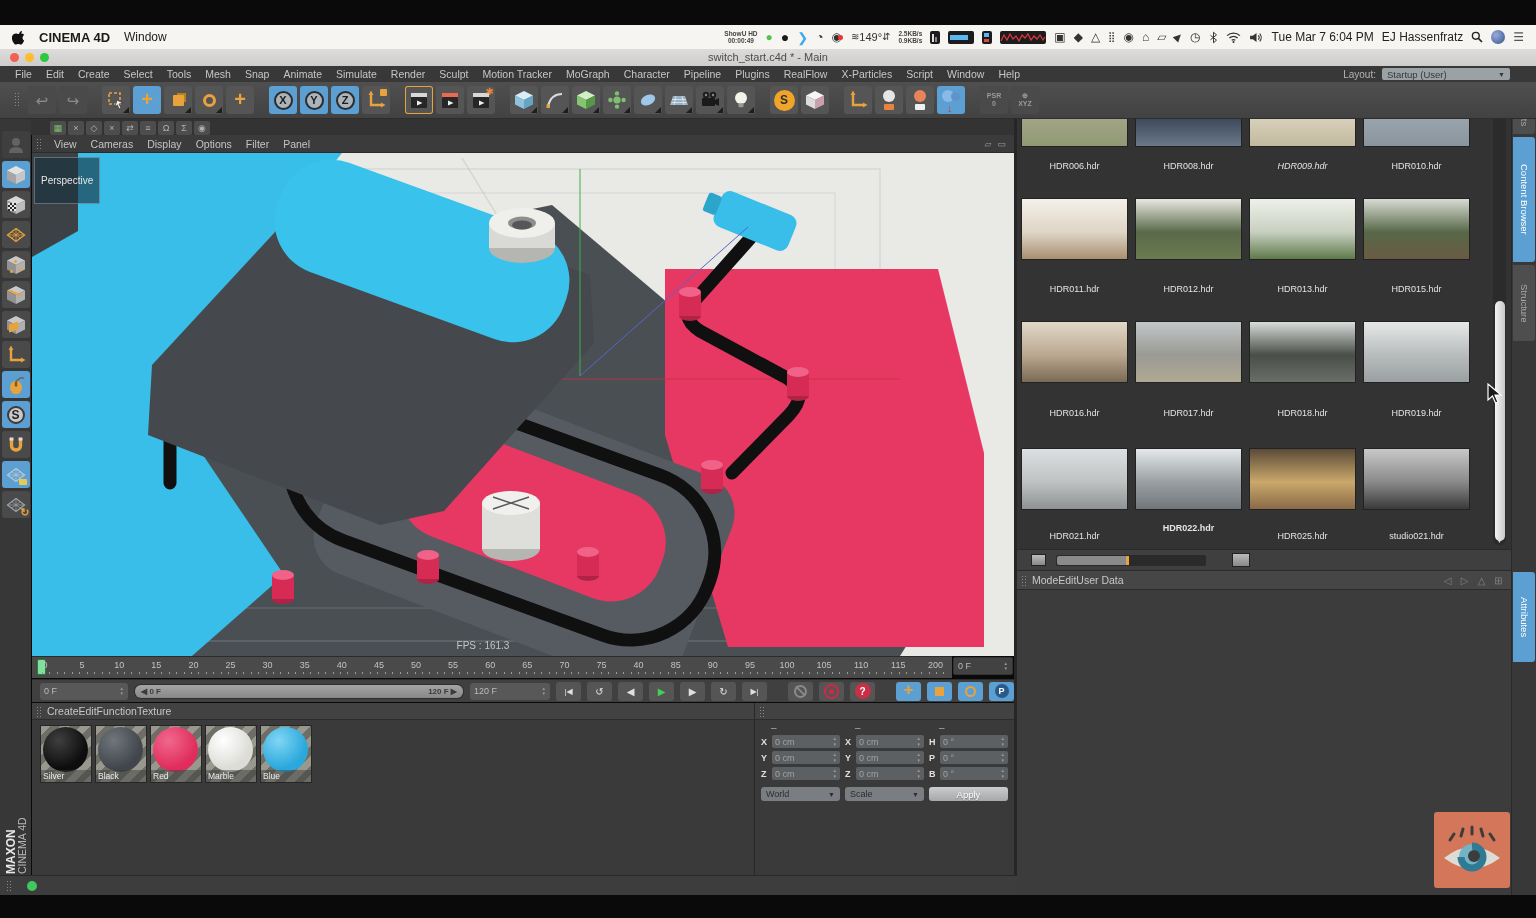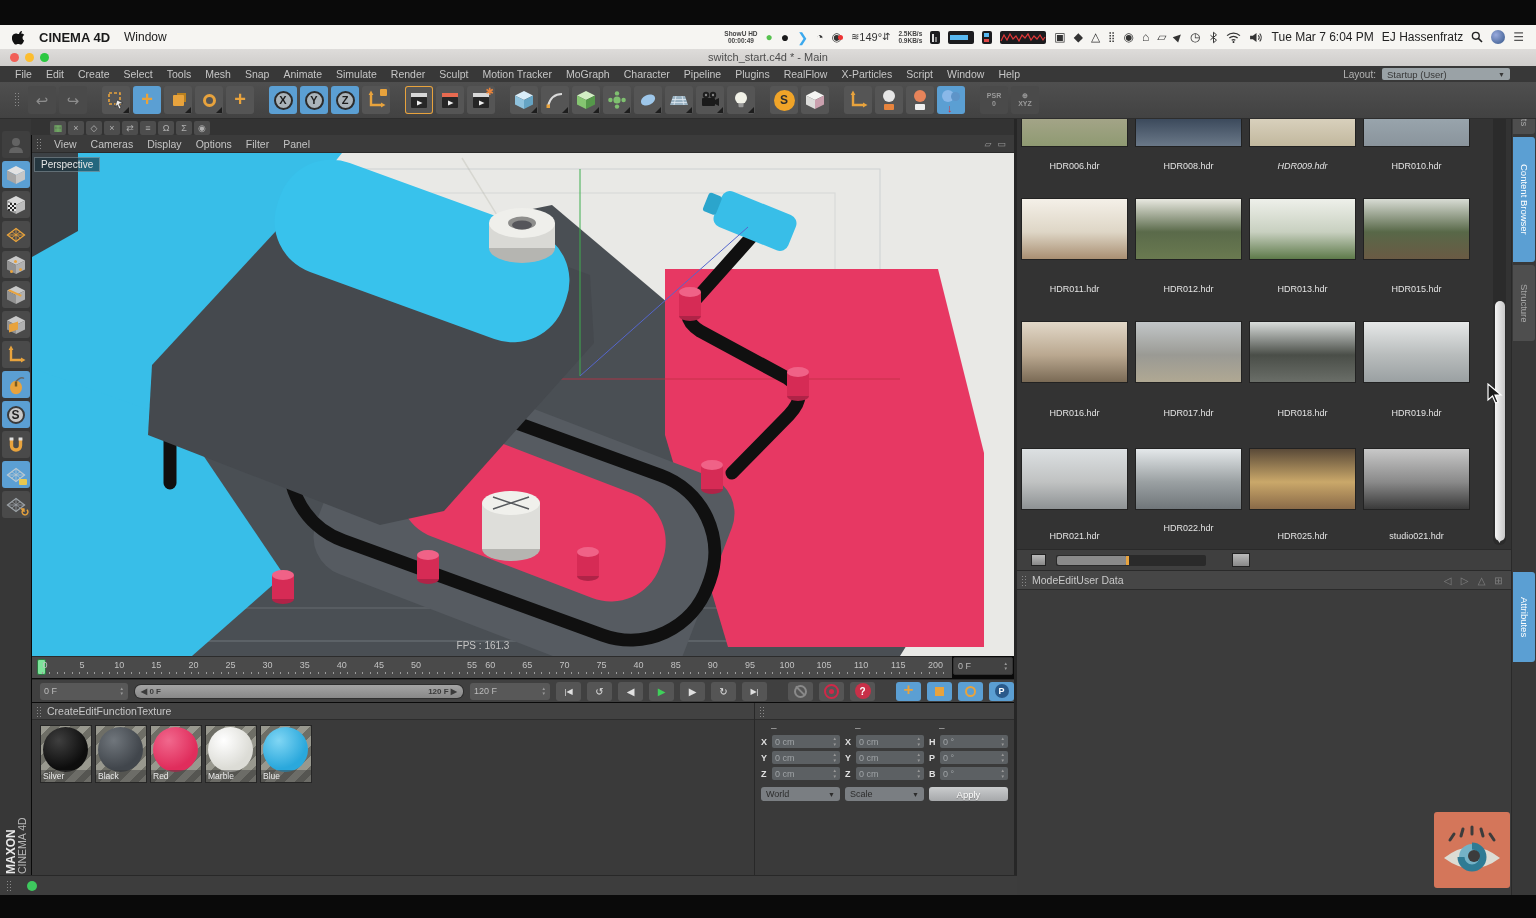--- a/index.html
+++ b/index.html
@@ -57,21 +57,21 @@
   .palette{position:absolute;left:0;top:119px;width:31px;height:756px;background:#373737;display:flex;
     flex-direction:column;align-items:center;padding-top:12px;gap:3px;box-sizing:border-box;z-index:2}
   .pbtn{width:28px;height:27px;background:#4a4a4a;border-radius:3px;display:flex;align-items:center;justify-content:center;position:relative;flex:none}
   .pbtn.active{background:#5b9fd3}
   .pbtn.disabled{opacity:.45}
   
   .viewport{position:absolute;left:32px;top:135px;width:982px;height:520px;background:#3a3a3a;z-index:2}
   .vmenu{height:17px;background:#3b3b3b;border-bottom:1px solid #2b2b2b;display:flex;align-items:center;font-size:10.5px;color:#c4c4c4;padding-left:4px}
   .vicons{margin-left:auto;margin-right:8px;display:flex;gap:6px;color:#9a9a9a;font-size:9px}
   .vcanvas{position:relative;width:982px;height:503px;overflow:hidden;background:#51555a}
-  .persp{position:absolute;left:2px;top:4px;background:rgba(25,50,62,.62);color:#e6e6e6;font-size:10px;padding:1px 6px;border:1px solid rgba(255,255,255,.28)}
+  .persp{position:absolute;left:2px;top:4px;background:rgba(25,50,62,.62);color:#e6e6e6;font-size:10px;padding:17px 6px;border:1px solid rgba(255,255,255,.28)}
   .fps{position:absolute;left:0;right:80px;bottom:5px;text-align:center;font-size:10px;color:#c4c4c4}
   
   .ruler{position:absolute;left:32px;top:656px;width:920px;height:21px;background:#4a4a4a;border-top:1px solid #2c2c2c;z-index:2}
   .ruler::after{content:"";position:absolute;left:10px;right:4px;bottom:4px;height:2px;
     background-image:repeating-linear-gradient(90deg,#9a9a9a 0 1px,transparent 1px 7.45px)}
   .rlab{position:absolute;top:3px;font-size:9px;color:#c2c2c2;transform:translateX(-50%)}
   .phead{position:absolute;left:5px;top:2px;width:9px;height:16px;background:#7de39a;border:1px solid #2a7a40;border-radius:2px;box-sizing:border-box}
   .curbox{position:absolute;left:953px;top:657px;width:60px;height:18px;background:#424242;border:1px solid #333;border-radius:2px;
     display:flex;align-items:center;justify-content:space-between;padding:0 4px;font-size:9px;color:#b8b8b8;box-sizing:border-box;z-index:2}
   .spin{display:flex;flex-direction:column;font-size:4.5px;color:#999;line-height:1.2}
@@ -702,21 +702,21 @@
       <span class="rlab" style="left: 50.1px;">5</span>
       <span class="rlab" style="left: 87.2px;">10</span>
       <span class="rlab" style="left: 124.3px;">15</span>
       <span class="rlab" style="left: 161.4px;">20</span>
       <span class="rlab" style="left: 198.5px;">25</span>
       <span class="rlab" style="left: 235.6px;">30</span>
       <span class="rlab" style="left: 272.7px;">35</span>
       <span class="rlab" style="left: 309.8px;">40</span>
       <span class="rlab" style="left: 346.9px;">45</span>
       <span class="rlab" style="left: 384px;">50</span>
-      <span class="rlab" style="left: 440px;">55</span>
+      <span class="rlab" style="left: 421px;">55</span>
       <span class="rlab" style="left: 458.2px;">60</span>
       <span class="rlab" style="left: 495.3px;">65</span>
       <span class="rlab" style="left: 532.4px;">70</span>
       <span class="rlab" style="left: 569.5px;">75</span>
       <span class="rlab" style="left: 606.6px;">40</span>
       <span class="rlab" style="left: 643.7px;">85</span>
       <span class="rlab" style="left: 680.8px;">90</span>
       <span class="rlab" style="left: 717.9px;">95</span>
       <span class="rlab" style="left: 755px;">100</span>
       <span class="rlab" style="left: 792.1px;">105</span>
@@ -1028,21 +1028,21 @@
         <div class="fname" style="left: 4px; top: 305px;">HDR016.hdr</div>
         <div class="thumb" style="left: 118px; top: 218px; background: linear-gradient(rgb(194, 198, 200), rgb(154, 154, 148) 55%, rgb(176, 168, 147));"></div>
         <div class="fname" style="left: 118px; top: 305px;">HDR017.hdr</div>
         <div class="thumb" style="left: 232px; top: 218px; background: linear-gradient(rgb(216, 220, 218), rgb(74, 78, 72) 55%, rgb(106, 110, 104));"></div>
         <div class="fname" style="left: 232px; top: 305px;">HDR018.hdr</div>
         <div class="thumb" style="left: 346px; top: 218px; background: linear-gradient(rgb(230, 232, 232), rgb(184, 188, 188) 55%, rgb(154, 160, 162));"></div>
         <div class="fname" style="left: 346px; top: 305px;">HDR019.hdr</div>
         <div class="thumb" style="left: 4px; top: 345px; background: linear-gradient(rgb(220, 224, 226), rgb(192, 194, 194) 55%, rgb(142, 146, 148));"></div>
         <div class="fname" style="left: 4px; top: 428px;">HDR021.hdr</div>
         <div class="thumb" style="left: 118px; top: 345px; background: linear-gradient(rgb(228, 232, 234), rgb(154, 160, 162) 55%, rgb(112, 118, 122));"></div>
-        <div class="fname" style="left: 118px; top: 420px;">HDR022.hdr</div>
+        <div class="fname" style="left: 118px; top: 420px; font-weight: bold;">HDR022.hdr</div>
         <div class="thumb" style="left: 232px; top: 345px; background: linear-gradient(rgb(90, 74, 56), rgb(202, 168, 106) 55%, rgb(138, 106, 72));"></div>
         <div class="fname" style="left: 232px; top: 428px;">HDR025.hdr</div>
         <div class="thumb" style="left: 346px; top: 345px; background: linear-gradient(rgb(200, 200, 200), rgb(138, 138, 138) 55%, rgb(58, 58, 58));"></div>
         <div class="fname" style="left: 346px; top: 428px;">studio021.hdr</div>
       </div>
     <div class="sliderrow">
       <span class="imgico"></span>
       <span class="szslider">
           <span class="fill"></span>
           <span class="tick"></span>

